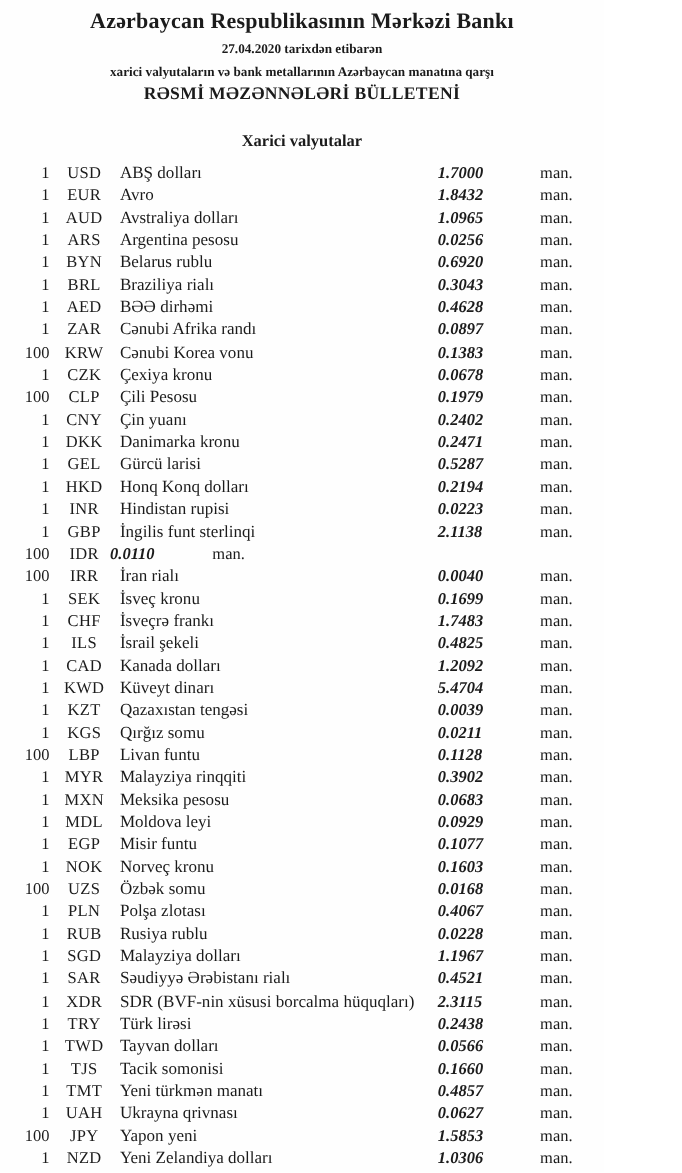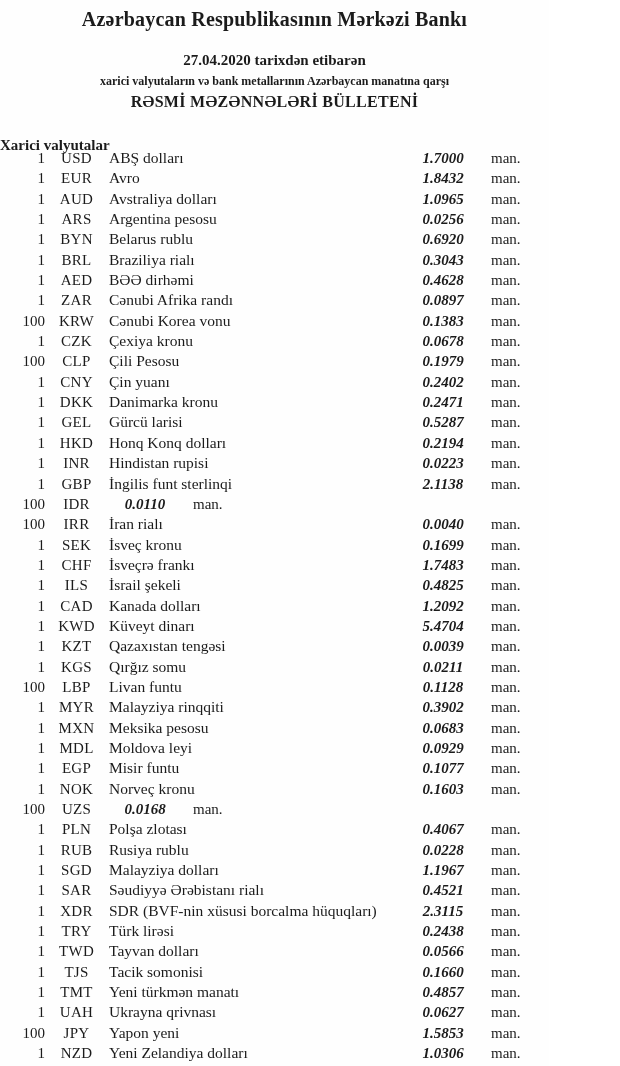--- a/index.html
+++ b/index.html
@@ -20,40 +20,40 @@
     text-align: center;
     padding-top: 7px;
   }
   .bank-name {
     font-size: 20px;
     font-weight: 700;
     line-height: 24px;
     letter-spacing: 0.2px;
   }
   .date-line {
-    font-size: 15px;
+    font-size: 12px;
     font-weight: 700;
     line-height: 20px;
-    margin-top: 19px;
+    margin-top: 3px;
   }
   .scope-line {
     font-size: 12px;
     font-weight: 700;
     line-height: 20px;
     margin-top: 1px;
   }
   .bulletin-title {
     font-size: 16px;
     font-weight: 700;
     line-height: 20px;
     margin-top: 1px;
     letter-spacing: 0.3px;
   }
   .section-title {
-    text-align: left;
+    text-align: center;
     font-size: 15px;
     font-weight: 700;
     margin-top: 25px;
   }
   .rates {
     position: absolute;
     top: 148px;
     left: 0;
     right: 0;
     padding-right: 16px;
@@ -79,21 +79,21 @@
     letter-spacing: 0.3px;
   }
   .name {
     flex: 1 1 auto;
     padding-left: 9px;
     font-size: 15.5px;
     overflow: hidden;
   }
   .rate {
     width: 90px;
-    text-align: center;
+    text-align: left;
     font-weight: 700;
     font-style: italic;
     flex: 0 0 auto;
   }
   .man {
     width: 42px;
     padding-left: 3px;
     flex: 0 0 auto;
   }
 </style>
@@ -363,20 +363,21 @@
       <span class="qty">1</span>
       <span class="code">NOK</span>
       <span class="name">Norveç kronu</span>
       <span class="rate">0.1603</span>
       <span class="man">man.</span>
     </div>
 
     <div class="row">
       <span class="qty">100</span>
       <span class="code">UZS</span>
+      <span class="name">Özbək somu</span>
       <span class="rate">0.0168</span>
       <span class="man">man.</span>
     </div>
 
     <div class="row">
       <span class="qty">1</span>
       <span class="code">PLN</span>
       <span class="name">Polşa zlotası</span>
       <span class="rate">0.4067</span>
       <span class="man">man.</span>

